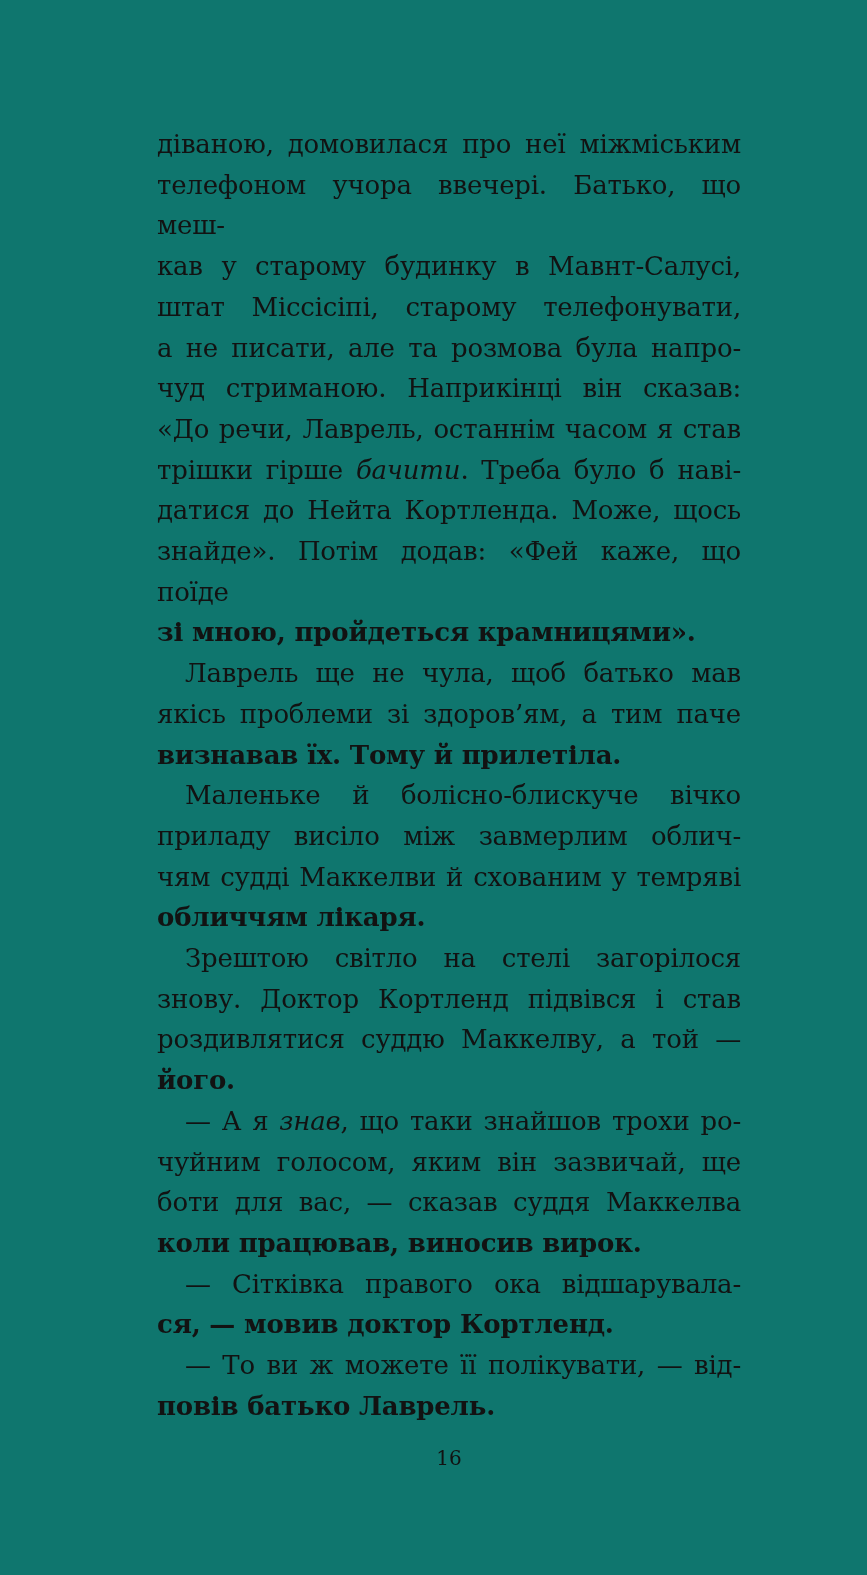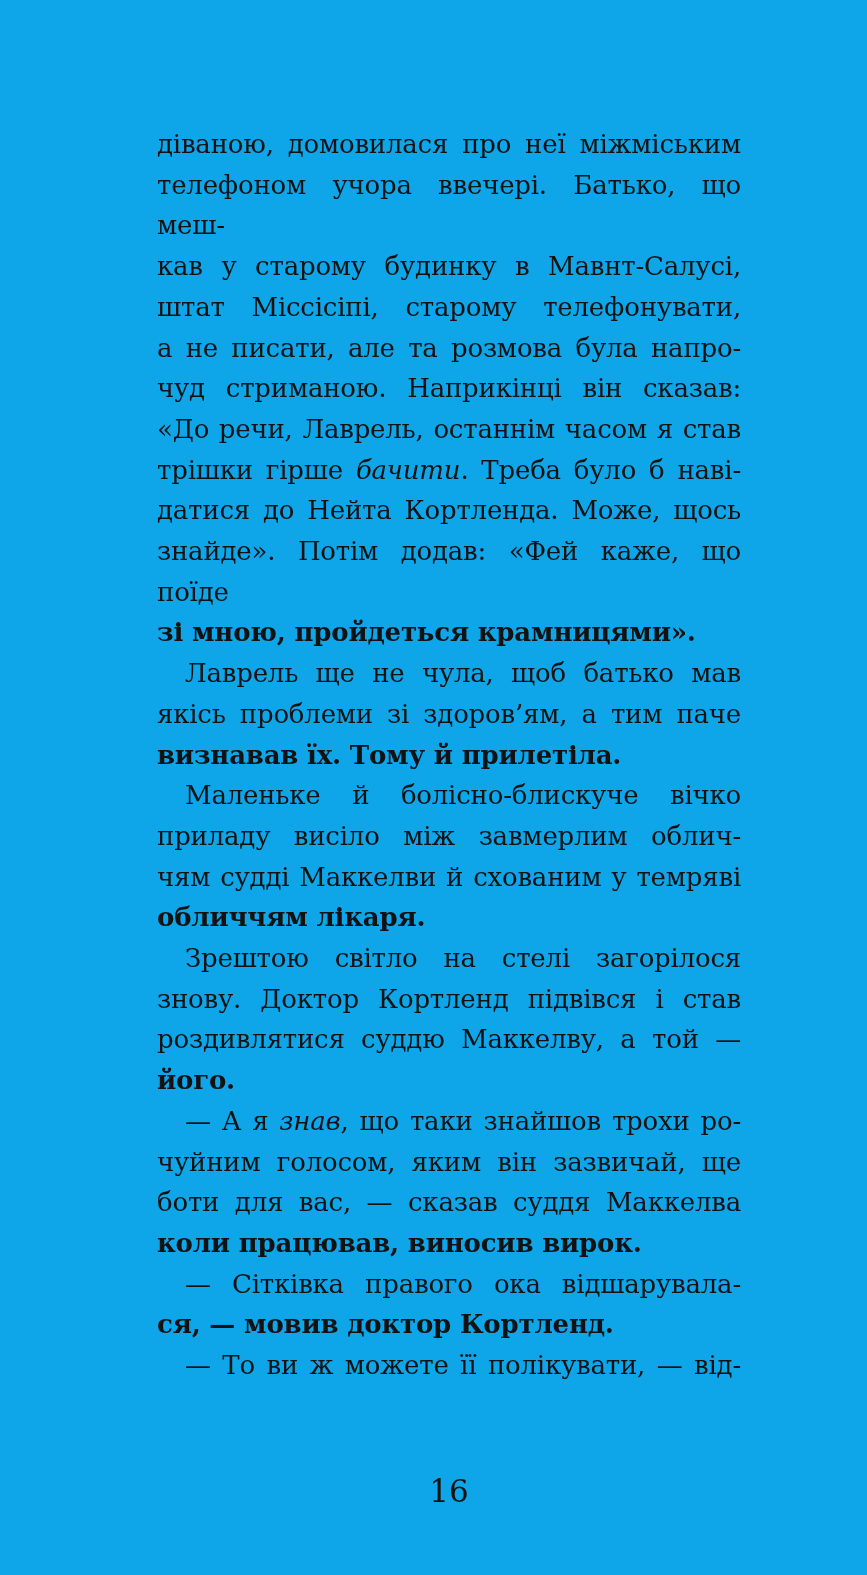--- a/index.html
+++ b/index.html
@@ -1,20 +1,20 @@
 <!DOCTYPE html>
 <html lang="uk"><head>
 <meta charset="utf-8">
 <style>
   html, body { margin: 0; padding: 0; background: #e8e8e8; }
   .page {
     position: relative;
     width: 867px;
     height: 1575px;
-    background: #0ea5e9;
+    background: #0f766e;
     font-family: "DejaVu Serif", "Liberation Serif", serif;
     color: #121212;
     overflow: hidden;
   }
   .text-block {
     position: absolute;
     left: 157px;
     top: 124px;
     width: 584px;
     font-size: 26px;
@@ -32,23 +32,22 @@
     font-weight: bold;
   }
   .line.indent { text-indent: 28px; }
   .it { font-style: italic; }
   .folio {
     position: absolute;
     left: 157px;
     top: 1446px;
     width: 584px;
     text-align: center;
-    font-size: 31px;
+    font-size: 20px;
     color: #121212;
-    margin-top: 27px;
   }
 </style>
 </head>
 <body>
 
 <div class="page">
   <main class="text-block" id="text-block">
       <div class="line"><span>діваною, домовилася про неї міжміським</span></div>
       <div class="line"><span>телефоном учора ввечері. Батько, що меш-</span></div>
       <div class="line"><span>кав у старому будинку в Мавнт-Салусі,</span></div>
@@ -71,15 +70,16 @@
       <div class="line"><span>знову. Доктор Кортленд підвівся і став</span></div>
       <div class="line"><span>роздивлятися суддю Маккелву, а той —</span></div>
       <div class="line last"><span>його.</span></div>
       <div class="line indent"><span>— А я </span><span class="it">знав</span><span>, що таки знайшов трохи ро-</span></div>
       <div class="line"><span>чуйним голосом, яким він зазвичай, ще</span></div>
       <div class="line"><span>боти для вас, — сказав суддя Маккелва</span></div>
       <div class="line last"><span>коли працював, виносив вирок.</span></div>
       <div class="line indent"><span>— Сітківка правого ока відшарувала-</span></div>
       <div class="line last"><span>ся, — мовив доктор Кортленд.</span></div>
       <div class="line indent"><span>— То ви ж можете її полікувати, — від-</span></div>
+      <div class="line last"><span>повів батько Лаврель.</span></div>
     </main>
   <footer class="folio">16</footer>
 </div>
 
 </body></html>

